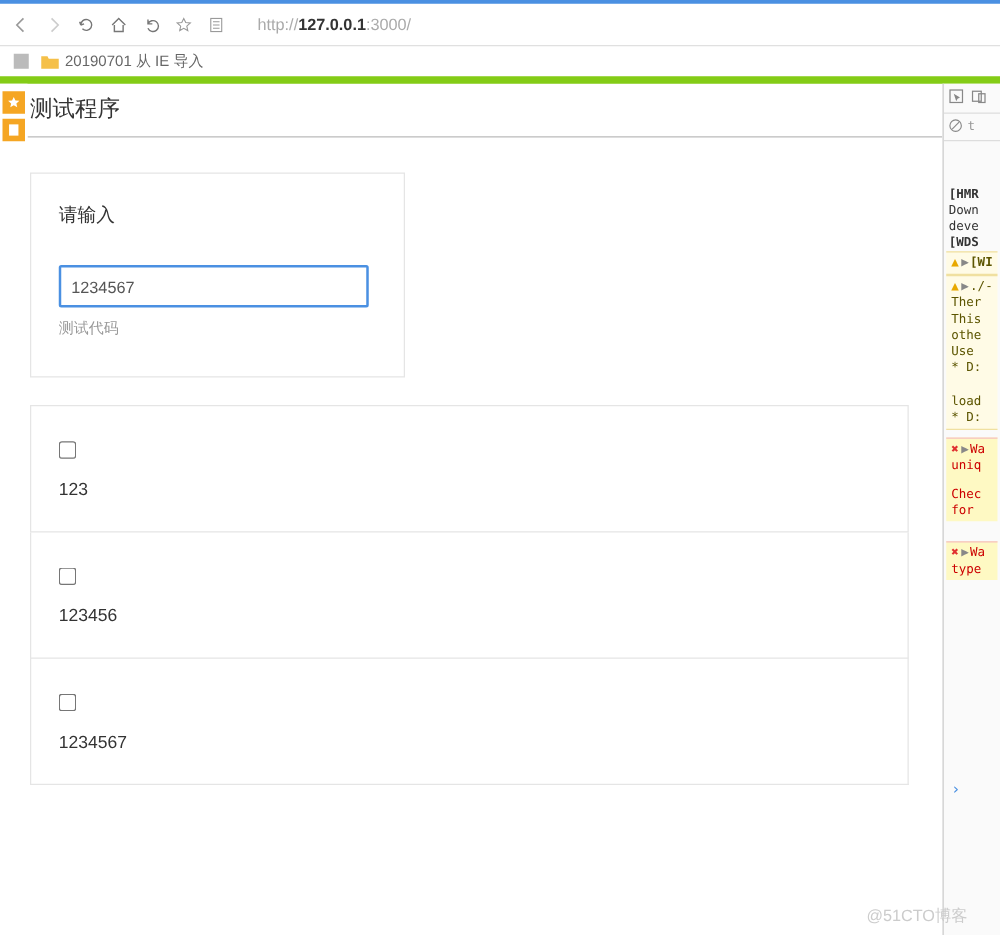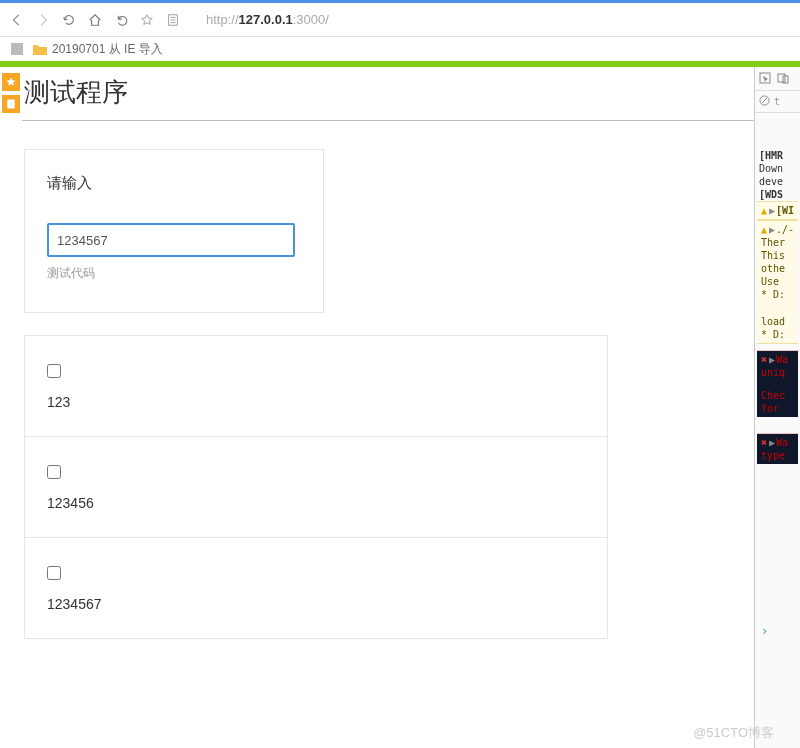--- a/index.html
+++ b/index.html
@@ -17,43 +17,43 @@
     .bookmark-bar { height: 30px; display: flex; align-items: center; padding: 0 10px; gap: 8px; border-bottom: 6px solid #84cc16; font-size: 12px; color: #666; }
     .bookmark-icon { width: 14px; height: 14px; display: inline-block; }
     .folder-icon { width: 16px; height: 14px; }
     
     .content-wrap { display: flex; height: calc(100% - 67px); }
     .left-edge { width: 22px; background: #fff; display: flex; flex-direction: column; align-items: center; padding-top: 6px; gap: 4px; }
     .star-box { background: #f5a623; width: 18px; height: 18px; display: flex; align-items: center; justify-content: center; }
     .note-box { background: #f5a623; width: 18px; height: 18px; display: flex; align-items: center; justify-content: center; }
     
     .main-area { flex: 1; padding: 0 0 0 0; overflow-y: auto; }
-    .page-title { font-size: 26px; color: #333; padding: 8px 0 10px 2px; font-weight: normal; font-family: Liberation Mono, monospace; }
+    .page-title { font-size: 18px; color: #333; padding: 8px 0 10px 2px; font-weight: normal; font-family: Liberation Mono, monospace; }
     .title-rule { border: none; border-top: 1px solid #bbb; margin-bottom: 28px; }
     
     .input-card { width: 300px; background: #fff; border: 1px solid #e5e5e5; padding: 24px 22px 30px 22px; margin-left: 2px; }
     .input-label { font-size: 15px; color: #333; margin-bottom: 30px; }
     .text-input { width: 248px; height: 34px; border: 2px solid #4a90e2; outline: none; padding: 0 8px; font-size: 13px; color: #555; border-radius: 2px; }
     .help-text { font-size: 12px; color: #999; margin-top: 8px; }
     
-    .list-area { margin-top: 22px; margin-left: 2px; width: 584px; }
+    .list-area { margin-top: 22px; margin-left: 2px; width: 703px; }
     .list-item { border: 1px solid #e5e5e5; padding: 28px 22px 26px 22px; margin-bottom: 0; border-top: none; }
     .list-item:first-child { border-top: 1px solid #e5e5e5; }
     .item-checkbox { width: 14px; height: 14px; margin-bottom: 16px; display: block; }
     .item-text { font-size: 14px; color: #333; }
     
     .devtools { width: 46px; border-left: 1px solid #ccc; background: #fafafa; font-family: Consolas, monospace; font-size: 10px; overflow: hidden; position: relative; }
     .dt-header { height: 24px; border-bottom: 1px solid #ddd; display: flex; align-items: center; padding: 0 4px; gap: 6px; }
     .dt-header svg { width: 12px; height: 12px; }
     .dt-filter { height: 22px; border-bottom: 1px solid #ddd; display: flex; align-items: center; padding: 0 4px; gap: 4px; }
     .dt-body { padding: 4px 2px; }
     .dt-line { padding: 1px 2px; white-space: nowrap; color: #333; }
     .dt-warn-block { background: #fffbe6; border-top: 1px solid #f0e0a0; border-bottom: 1px solid #f0e0a0; padding: 2px; }
     .dt-warn-line { color: #5c5500; padding: 1px 2px; white-space: nowrap; }
-    .dt-err-block { background: #0f172a; border-top: 1px solid #f5c0c0; padding: 2px; margin-top: 6px; }
+    .dt-err-block { background: #fef9c3; border-top: 1px solid #f5c0c0; padding: 2px; margin-top: 6px; }
     .dt-err-line { color: #c00; padding: 1px 2px; white-space: nowrap; }
     .warn-tri { color: #e8a800; margin-right: 2px; }
     .err-circ { color: #e03030; margin-right: 2px; }
     .dt-arrow { color: #888; margin-right: 1px; }
     .dt-bottom-arrow { position: absolute; bottom: 110px; left: 6px; color: #4a90e2; font-size: 12px; }
     
     .watermark { position: absolute; bottom: 6px; right: 26px; font-size: 13px; color: #ccc; font-family: Arial; }
   </style>
 </head>
 <body>

